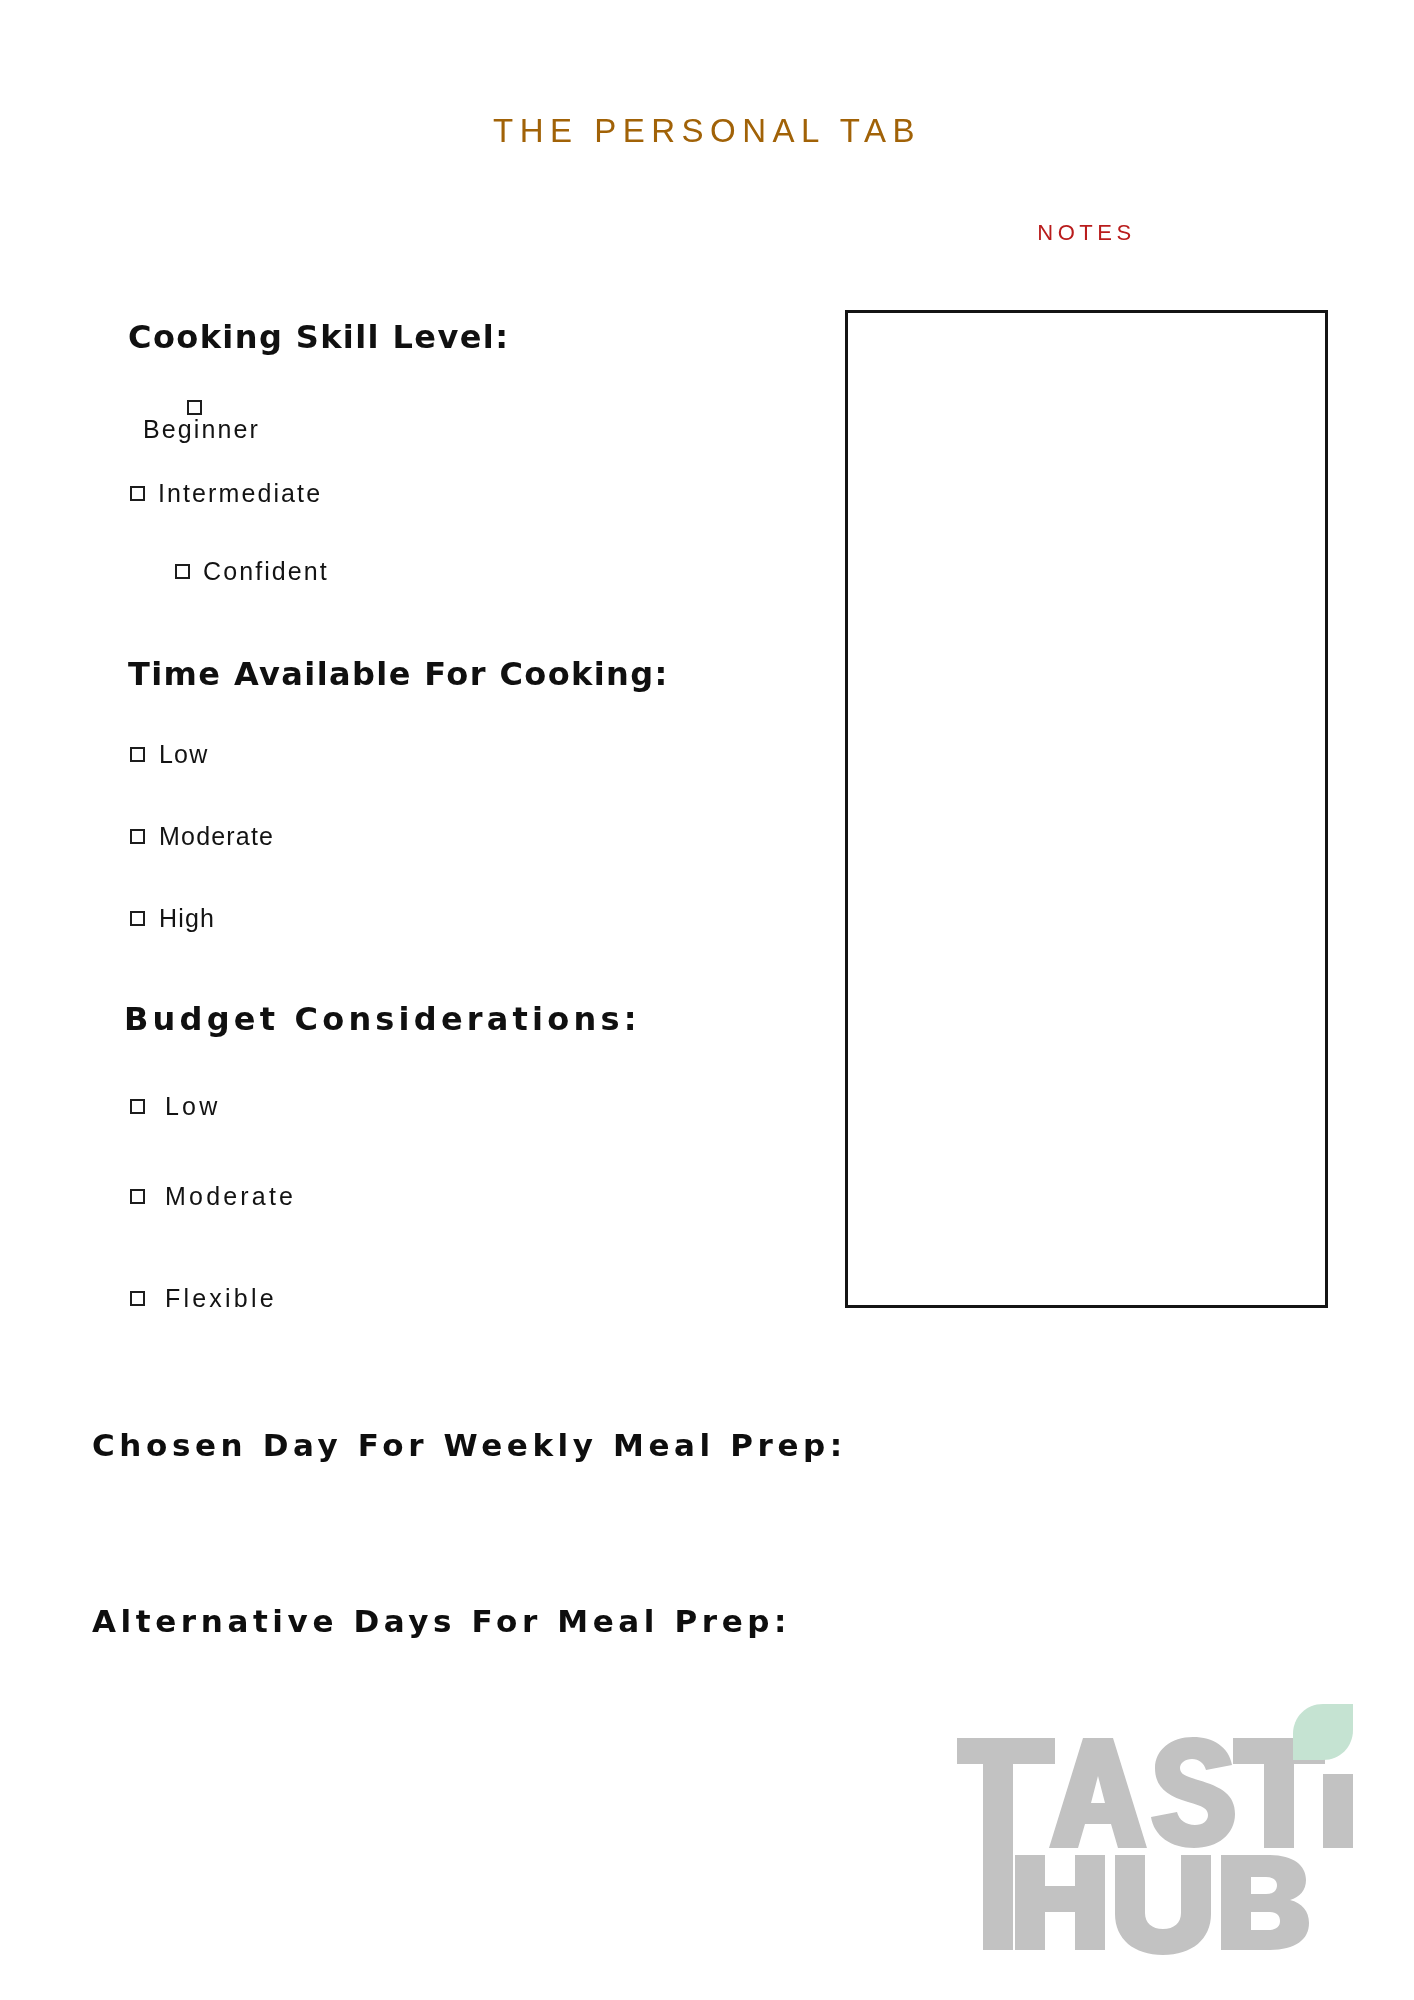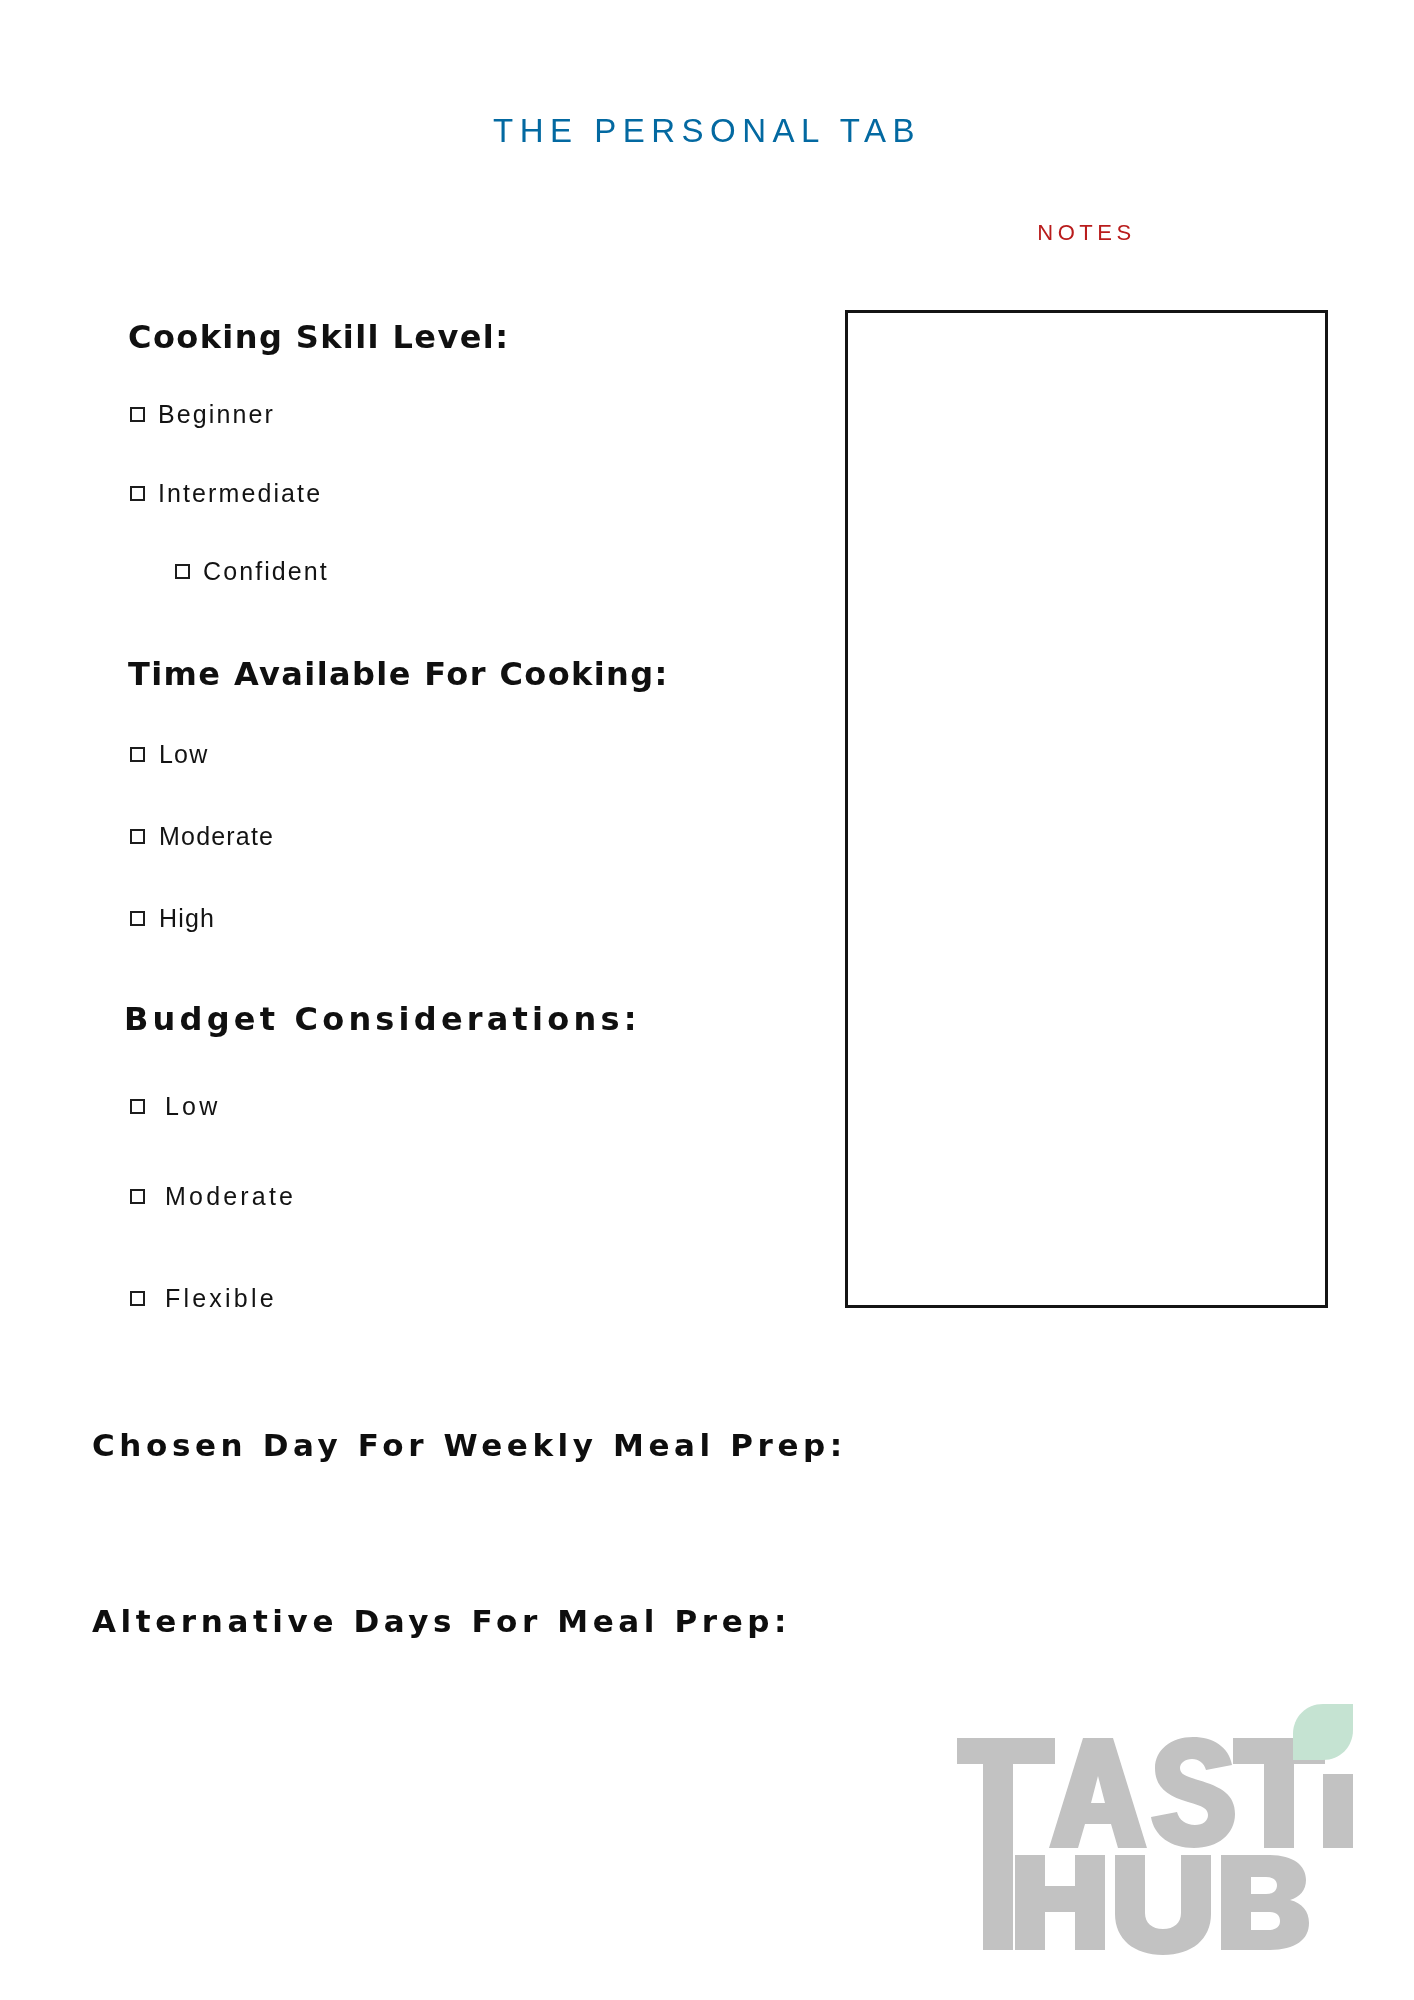--- a/index.html
+++ b/index.html
@@ -25,21 +25,21 @@
   .page-title {
     position: absolute;
     left: 0;
     top: 112px;
     width: 1414px;
     text-align: center;
     font-family: "Liberation Sans", "DejaVu Sans", sans-serif;
     font-size: 33px;
     font-weight: 400;
     letter-spacing: 6.5px;
-    color: #0369a1;
+    color: #a16207;
     white-space: nowrap;
   }
 
   
   .notes-label {
     position: absolute;
     left: 845px;
     top: 220px;
     width: 483px;
     text-align: center;
@@ -134,21 +134,21 @@
 
   <div class="page-title">THE PERSONAL TAB</div>
 
   <div class="notes-label">NOTES</div>
   <div class="notes-box"></div>
 
   <div class="left-col">
 
     <div class="section-heading sp-normal" style="left:128px; top:318px;">Cooking Skill Level:</div>
 
-    <div class="check-row gap-sm" style="left:130px; top:400px;">
+    <div class="check-row gap-sm" style="left:130px; top:400px;flex-direction:column;">
       <span class="check-box"></span>
       <span class="check-label">Beginner</span>
     </div>
 
     <div class="check-row gap-sm" style="left:130px; top:479px;">
       <span class="check-box"></span>
       <span class="check-label">Intermediate</span>
     </div>
 
     <div class="check-row gap-sm" style="left:130px; top:557px;padding-left:45px;">

